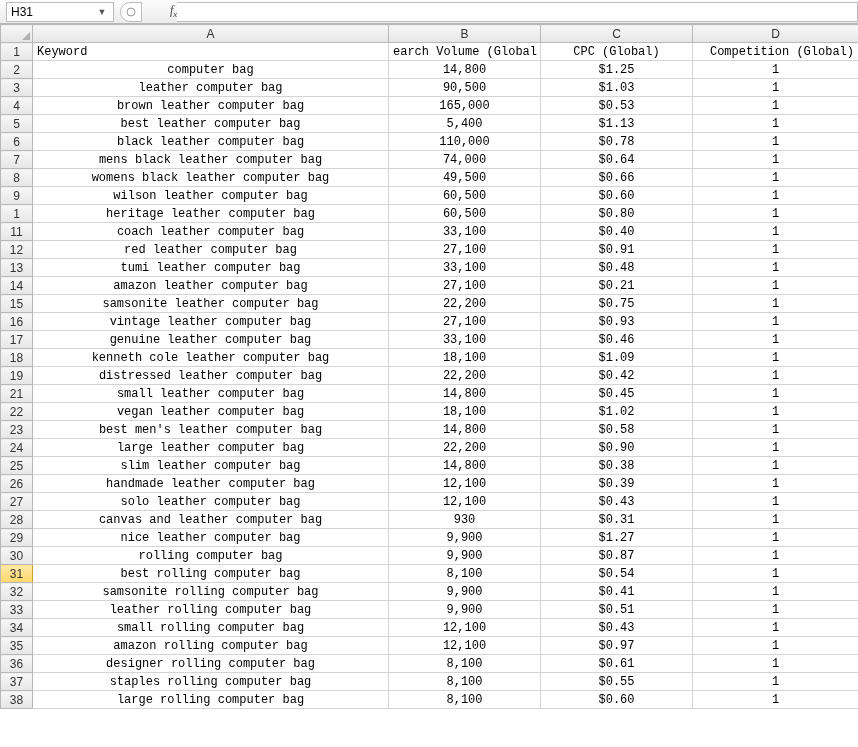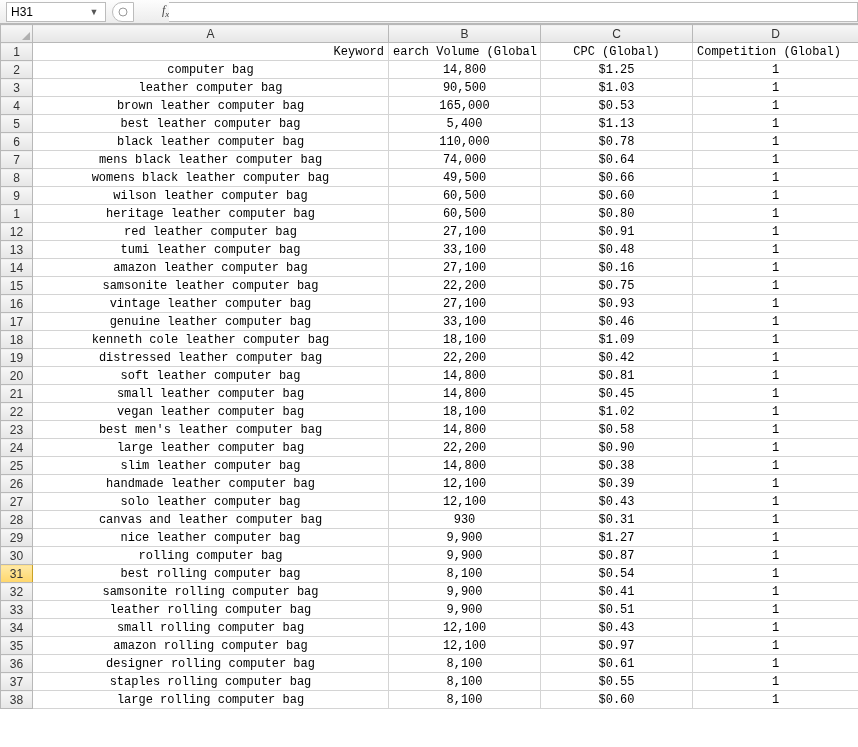--- a/index.html
+++ b/index.html
@@ -15,21 +15,21 @@
   }
   .formula-bar {
     height: 24px;
     background: linear-gradient(#fdfdfd,#ececec);
     border-bottom: 1px solid #b8b8b8;
     display: flex;
     align-items: center;
     padding-left: 6px;
   }
   .name-box {
-    width: 100px;
+    width: 108px;
     height: 20px;
     background: #fff;
     border: 1px solid #bcbcbc;
     display: flex;
     align-items: center;
     padding: 0 4px;
     font-family: Arial, sans-serif;
     font-size: 12px;
     position: relative;
   }
@@ -156,24 +156,24 @@
         <th class="corner"></th>
         <th>A</th>
         <th>B</th>
         <th>C</th>
         <th>D</th>
       </tr>
     </thead>
     <tbody id="grid-body">
         <tr>
           <th class="rowhdr">1</th>
-          <td class="cellA" style="text-align: right;">Keyword</td>
+          <td class="cellA" style="text-align: left;">Keyword</td>
           <td class="cellB" style="text-align: center;">earch Volume (Global</td>
           <td class="cellC" style="">CPC (Global)</td>
-          <td class="cellD" style="text-align: left;">Competition (Global)</td>
+          <td class="cellD" style="text-align: right;">Competition (Global)</td>
         </tr>
         <tr>
           <th class="rowhdr">2</th>
           <td class="cellA">computer bag</td>
           <td class="cellB">14,800</td>
           <td class="cellC">$1.25</td>
           <td class="cellD">1</td>
         </tr>
         <tr>
           <th class="rowhdr">3</th>
@@ -225,38 +225,45 @@
           <td class="cellD">1</td>
         </tr>
         <tr>
           <th class="rowhdr">1</th>
           <td class="cellA">heritage leather computer bag</td>
           <td class="cellB">60,500</td>
           <td class="cellC">$0.80</td>
           <td class="cellD">1</td>
         </tr>
         <tr>
+          <th class="rowhdr">11</th>
+          <td class="cellA">coach leather computer bag</td>
+          <td class="cellB">33,100</td>
+          <td class="cellC">$0.40</td>
+          <td class="cellD">1</td>
+        </tr>
+        <tr>
           <th class="rowhdr">12</th>
           <td class="cellA">red leather computer bag</td>
           <td class="cellB">27,100</td>
           <td class="cellC">$0.91</td>
           <td class="cellD">1</td>
         </tr>
         <tr>
           <th class="rowhdr">13</th>
           <td class="cellA">tumi leather computer bag</td>
           <td class="cellB">33,100</td>
           <td class="cellC">$0.48</td>
           <td class="cellD">1</td>
         </tr>
         <tr>
           <th class="rowhdr">14</th>
           <td class="cellA">amazon leather computer bag</td>
           <td class="cellB">27,100</td>
-          <td class="cellC">$0.16</td>
+          <td class="cellC">$0.21</td>
           <td class="cellD">1</td>
         </tr>
         <tr>
           <th class="rowhdr">15</th>
           <td class="cellA">samsonite leather computer bag</td>
           <td class="cellB">22,200</td>
           <td class="cellC">$0.75</td>
           <td class="cellD">1</td>
         </tr>
         <tr>
@@ -278,27 +285,20 @@
           <td class="cellA">kenneth cole leather computer bag</td>
           <td class="cellB">18,100</td>
           <td class="cellC">$1.09</td>
           <td class="cellD">1</td>
         </tr>
         <tr>
           <th class="rowhdr">19</th>
           <td class="cellA">distressed leather computer bag</td>
           <td class="cellB">22,200</td>
           <td class="cellC">$0.42</td>
-          <td class="cellD">1</td>
-        </tr>
-        <tr>
-          <th class="rowhdr">20</th>
-          <td class="cellA">soft leather computer bag</td>
-          <td class="cellB">14,800</td>
-          <td class="cellC">$0.81</td>
           <td class="cellD">1</td>
         </tr>
         <tr>
           <th class="rowhdr">21</th>
           <td class="cellA">small leather computer bag</td>
           <td class="cellB">14,800</td>
           <td class="cellC">$0.45</td>
           <td class="cellD">1</td>
         </tr>
         <tr>

